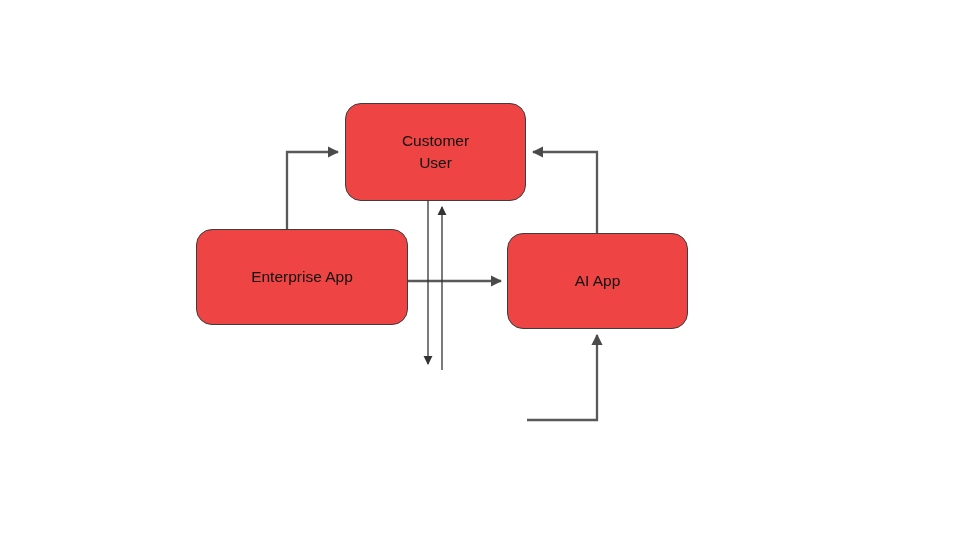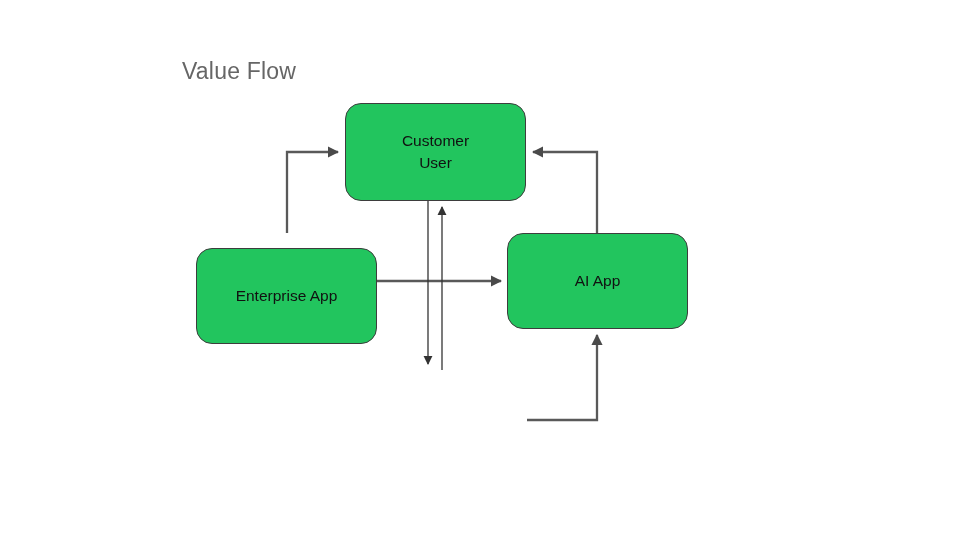--- a/index.html
+++ b/index.html
@@ -20,53 +20,52 @@
     left: 182px;
     top: 58px;
     font-size: 23px;
     line-height: 1.2;
     color: #666666;
     letter-spacing: 0.2px;
   }
   .node {
     position: absolute;
     box-sizing: border-box;
-    background: #22c55e;
+    background: #ef4444;
     border: 1.5px solid #3d3d3d;
     border-radius: 16px;
     display: flex;
     align-items: center;
     justify-content: center;
     text-align: center;
   }
   .node-label {
     font-size: 15.5px;
     line-height: 1.45;
     color: #111111;
     white-space: pre-line;
   }
   #node-customer-user   { left: 345px; top: 103px; width: 181px; height: 98px; }
-  #node-enterprise-app  { left: 196px; top: 248px; width: 181px; height: 96px; text-align: center; }
+  #node-enterprise-app  { left: 196px; top: 229px; width: 212px; height: 96px; text-align: center; }
   #node-ai-app          { left: 507px; top: 233px; width: 181px; height: 96px; }
   #node-foundation-model{ left: 345px; top: 370px; width: 182px; height: 96px; }
   .edges-layer {
     position: absolute;
     left: 0;
     top: 0;
     width: 960px;
     height: 540px;
     pointer-events: none;
   }
 </style>
 </head>
 <body>
 
 <div class="canvas">
 
-  <div class="slide-title">Value Flow</div>
 
   <svg class="edges-layer" width="960" height="540" viewBox="0 0 960 540">
     <defs>
       <marker id="arrowhead" viewBox="0 0 10 10" refX="9" refY="5" markerWidth="5" markerHeight="5" orient="auto-start-reverse" markerUnits="strokeWidth">
         <path d="M0,0 L10,5 L0,10 Z" fill="#4a4a4a"></path>
       </marker>
       <marker id="arrowhead-thin" viewBox="0 0 10 10" refX="9" refY="5" markerWidth="7" markerHeight="7" orient="auto-start-reverse" markerUnits="strokeWidth">
         <path d="M0,0 L10,5 L0,10 Z" fill="#333333"></path>
       </marker>
     </defs>

